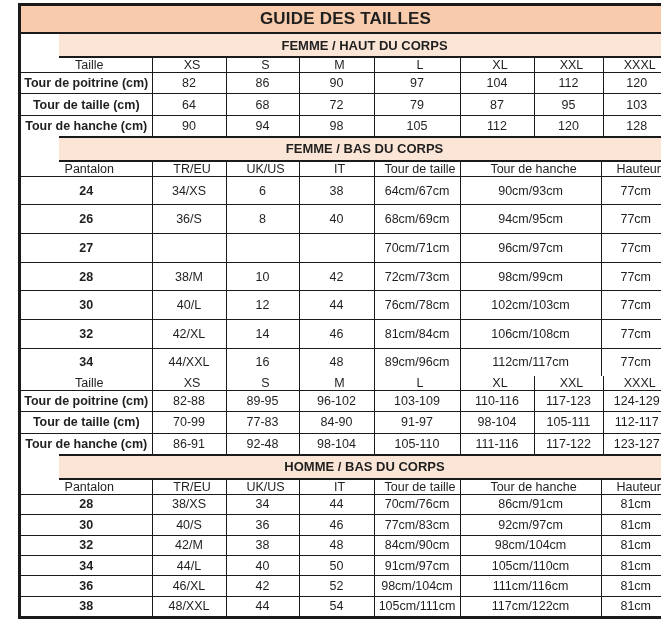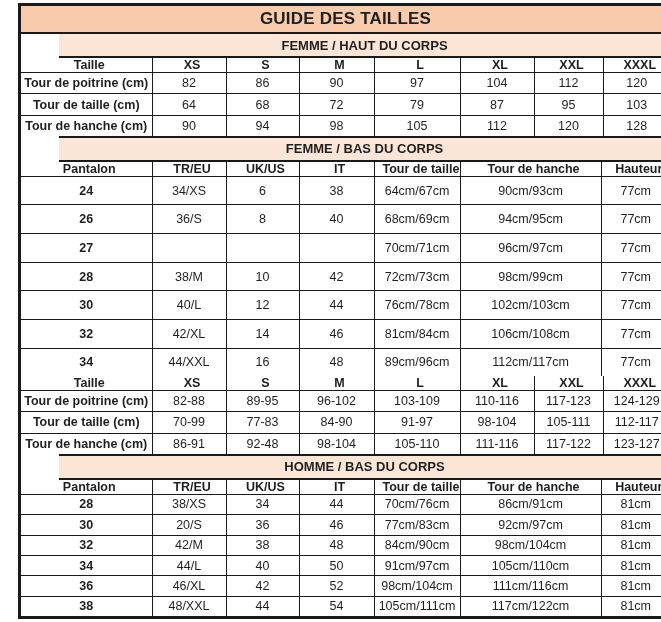--- a/index.html
+++ b/index.html
@@ -58,21 +58,21 @@
     border: 1px solid var(--border-c, #1a1a1a);
     text-align: center;
     vertical-align: middle;
     font-size: 12.5px;
     padding: 0 2px;
     overflow: hidden;
     white-space: nowrap;
   }
   table.grid tr > *:first-child { border-left: none; }
   table.grid tr > *:last-child  { border-right: none; }
-  table.grid thead th { font-weight: bold; border-top: none; padding-left: 8px; }
+  table.grid thead th { font-weight: normal; border-top: none; padding-left: 8px; }
   table.grid tbody tr:last-child > * { border-bottom: none; }
   table.grid td.rowlabel { font-weight: bold; margin-top: 21px; }
   table.grid td { font-weight: normal; }
 </style>
 </head>
 <body>
 
 <div class="sheet">
   <div class="title-bar">GUIDE DES TAILLES</div>
 
@@ -307,21 +307,21 @@
           <td class="rowlabel">28</td>
           <td>38/XS</td>
           <td>34</td>
           <td>44</td>
           <td>70cm/76cm</td>
           <td>86cm/91cm</td>
           <td>81cm</td>
         </tr>
         <tr>
           <td class="rowlabel">30</td>
-          <td>20/S</td>
+          <td>40/S</td>
           <td>36</td>
           <td>46</td>
           <td>77cm/83cm</td>
           <td>92cm/97cm</td>
           <td>81cm</td>
         </tr>
         <tr>
           <td class="rowlabel">32</td>
           <td>42/M</td>
           <td>38</td>

